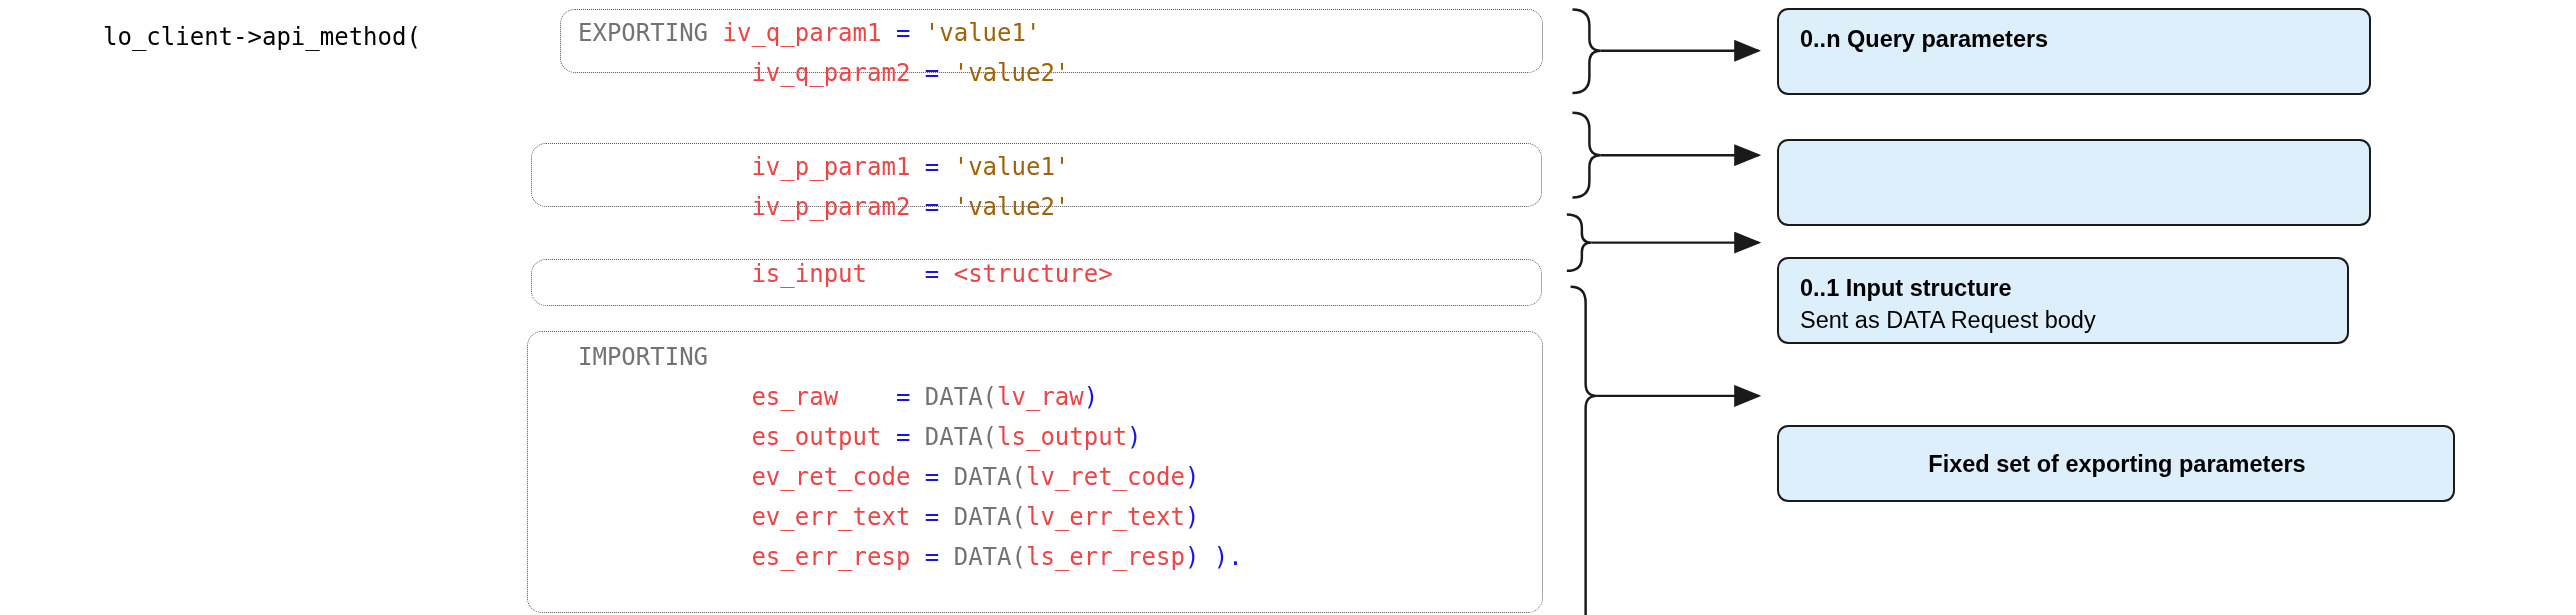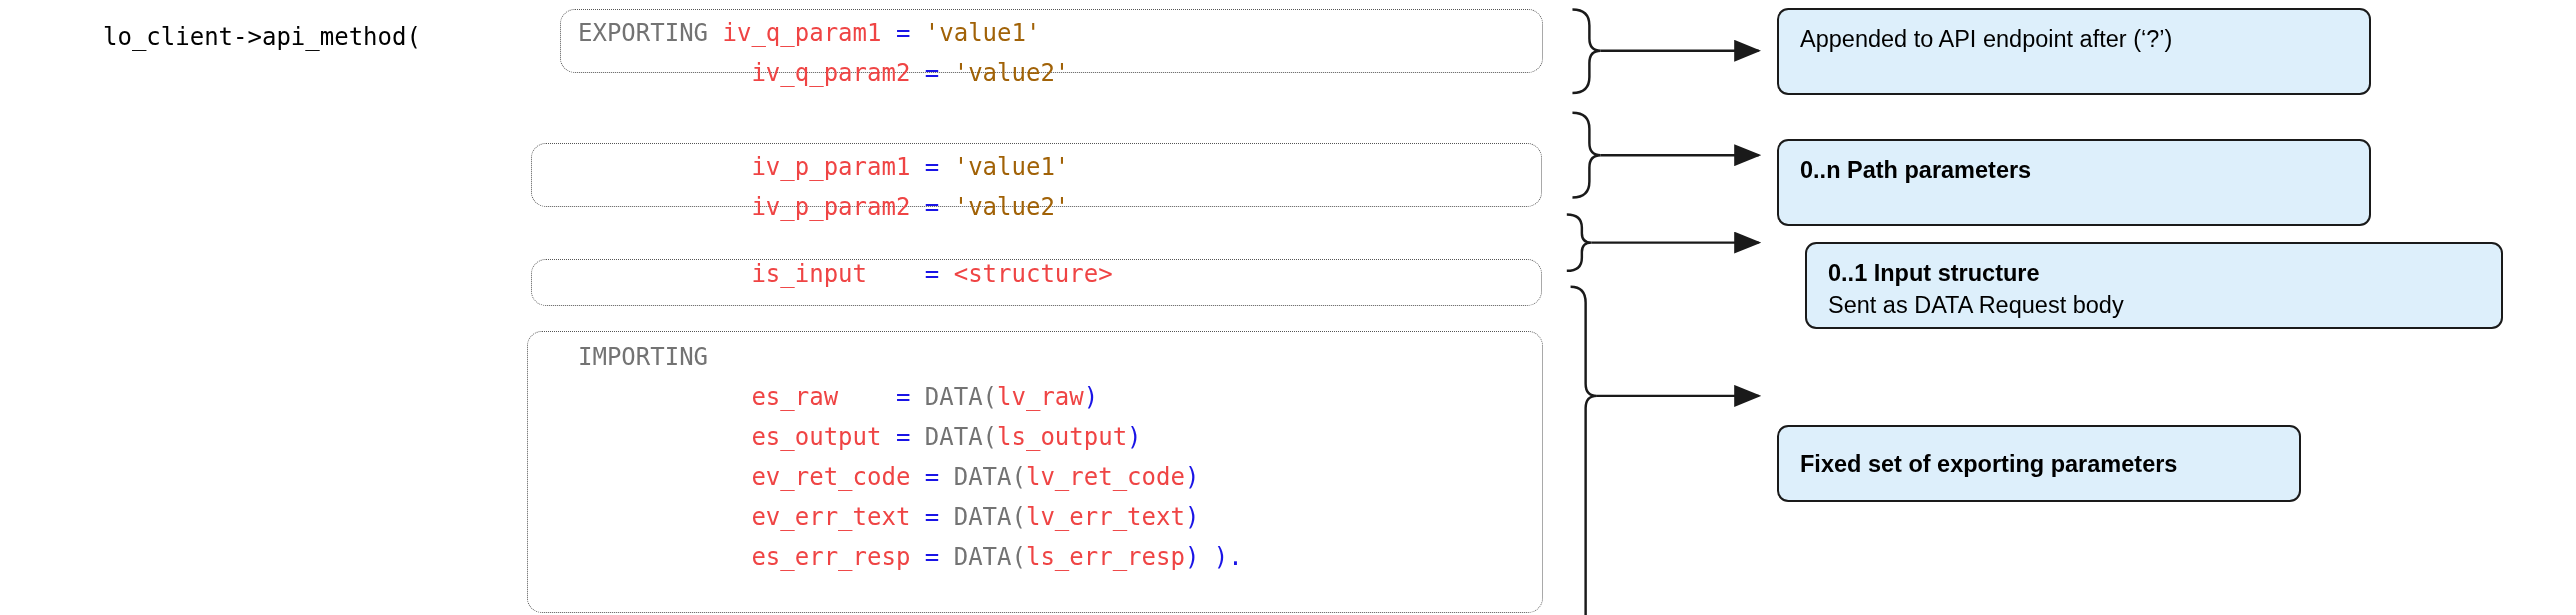--- a/index.html
+++ b/index.html
@@ -64,28 +64,27 @@
   <line x1="1702" y1="165" x2="1870" y2="165" stroke="#1a1a1a" stroke-width="2.6" marker-end="url(#arrow)"></line>
 
   <path d="M1666,228 Q1682,228 1682,242 L1682,248 Q1682,258 1692,258 Q1682,258 1682,268 L1682,274 Q1682,288 1666,288" fill="none" stroke="#1a1a1a" stroke-width="2.6"></path>
   <line x1="1692" y1="258" x2="1870" y2="258" stroke="#1a1a1a" stroke-width="2.6" marker-end="url(#arrow)"></line>
 
   <path d="M1670,305 Q1686,305 1686,322 L1686,408 Q1686,421 1698,421 Q1686,421 1686,434 L1686,654" fill="none" stroke="#1a1a1a" stroke-width="2.6"></path>
   <line x1="1698" y1="421" x2="1870" y2="421" stroke="#1a1a1a" stroke-width="2.6" marker-end="url(#arrow)"></line>
 </svg>
 
 <div class="callout" id="callout-query" style="left:1777px;top:7.5px;width:594px;height:87px;">
-  <div class="c-sub">Appended to API endpoint after (‘?’)</div>
+  <div class="c-title">0..n Query parameters</div>
 </div>
 
 <div class="callout" id="callout-path" style="left:1777px;top:139px;width:594px;height:87px;">
-  <div class="c-title">0..n Path parameters</div>
 </div>
 
-<div class="callout" id="callout-input" style="left:1777px;top:242px;width:698px;height:87px;margin-left:28px;">
+<div class="callout" id="callout-input" style="left:1777px;top:257px;width:572px;height:87px;">
   <div class="c-title">0..1 Input structure</div>
   <div class="c-sub">Sent as DATA Request body</div>
 </div>
 
-<div class="callout" id="callout-exporting" style="left:1777px;top:425px;width:524px;height:77px;display:flex;align-items:center;">
+<div class="callout" id="callout-exporting" style="left:1777px;top:425px;width:678px;height:77px;display:flex;align-items:center;justify-content:center;">
   <div class="c-title">Fixed set of exporting parameters</div>
 </div>
 
 
 </body></html>

